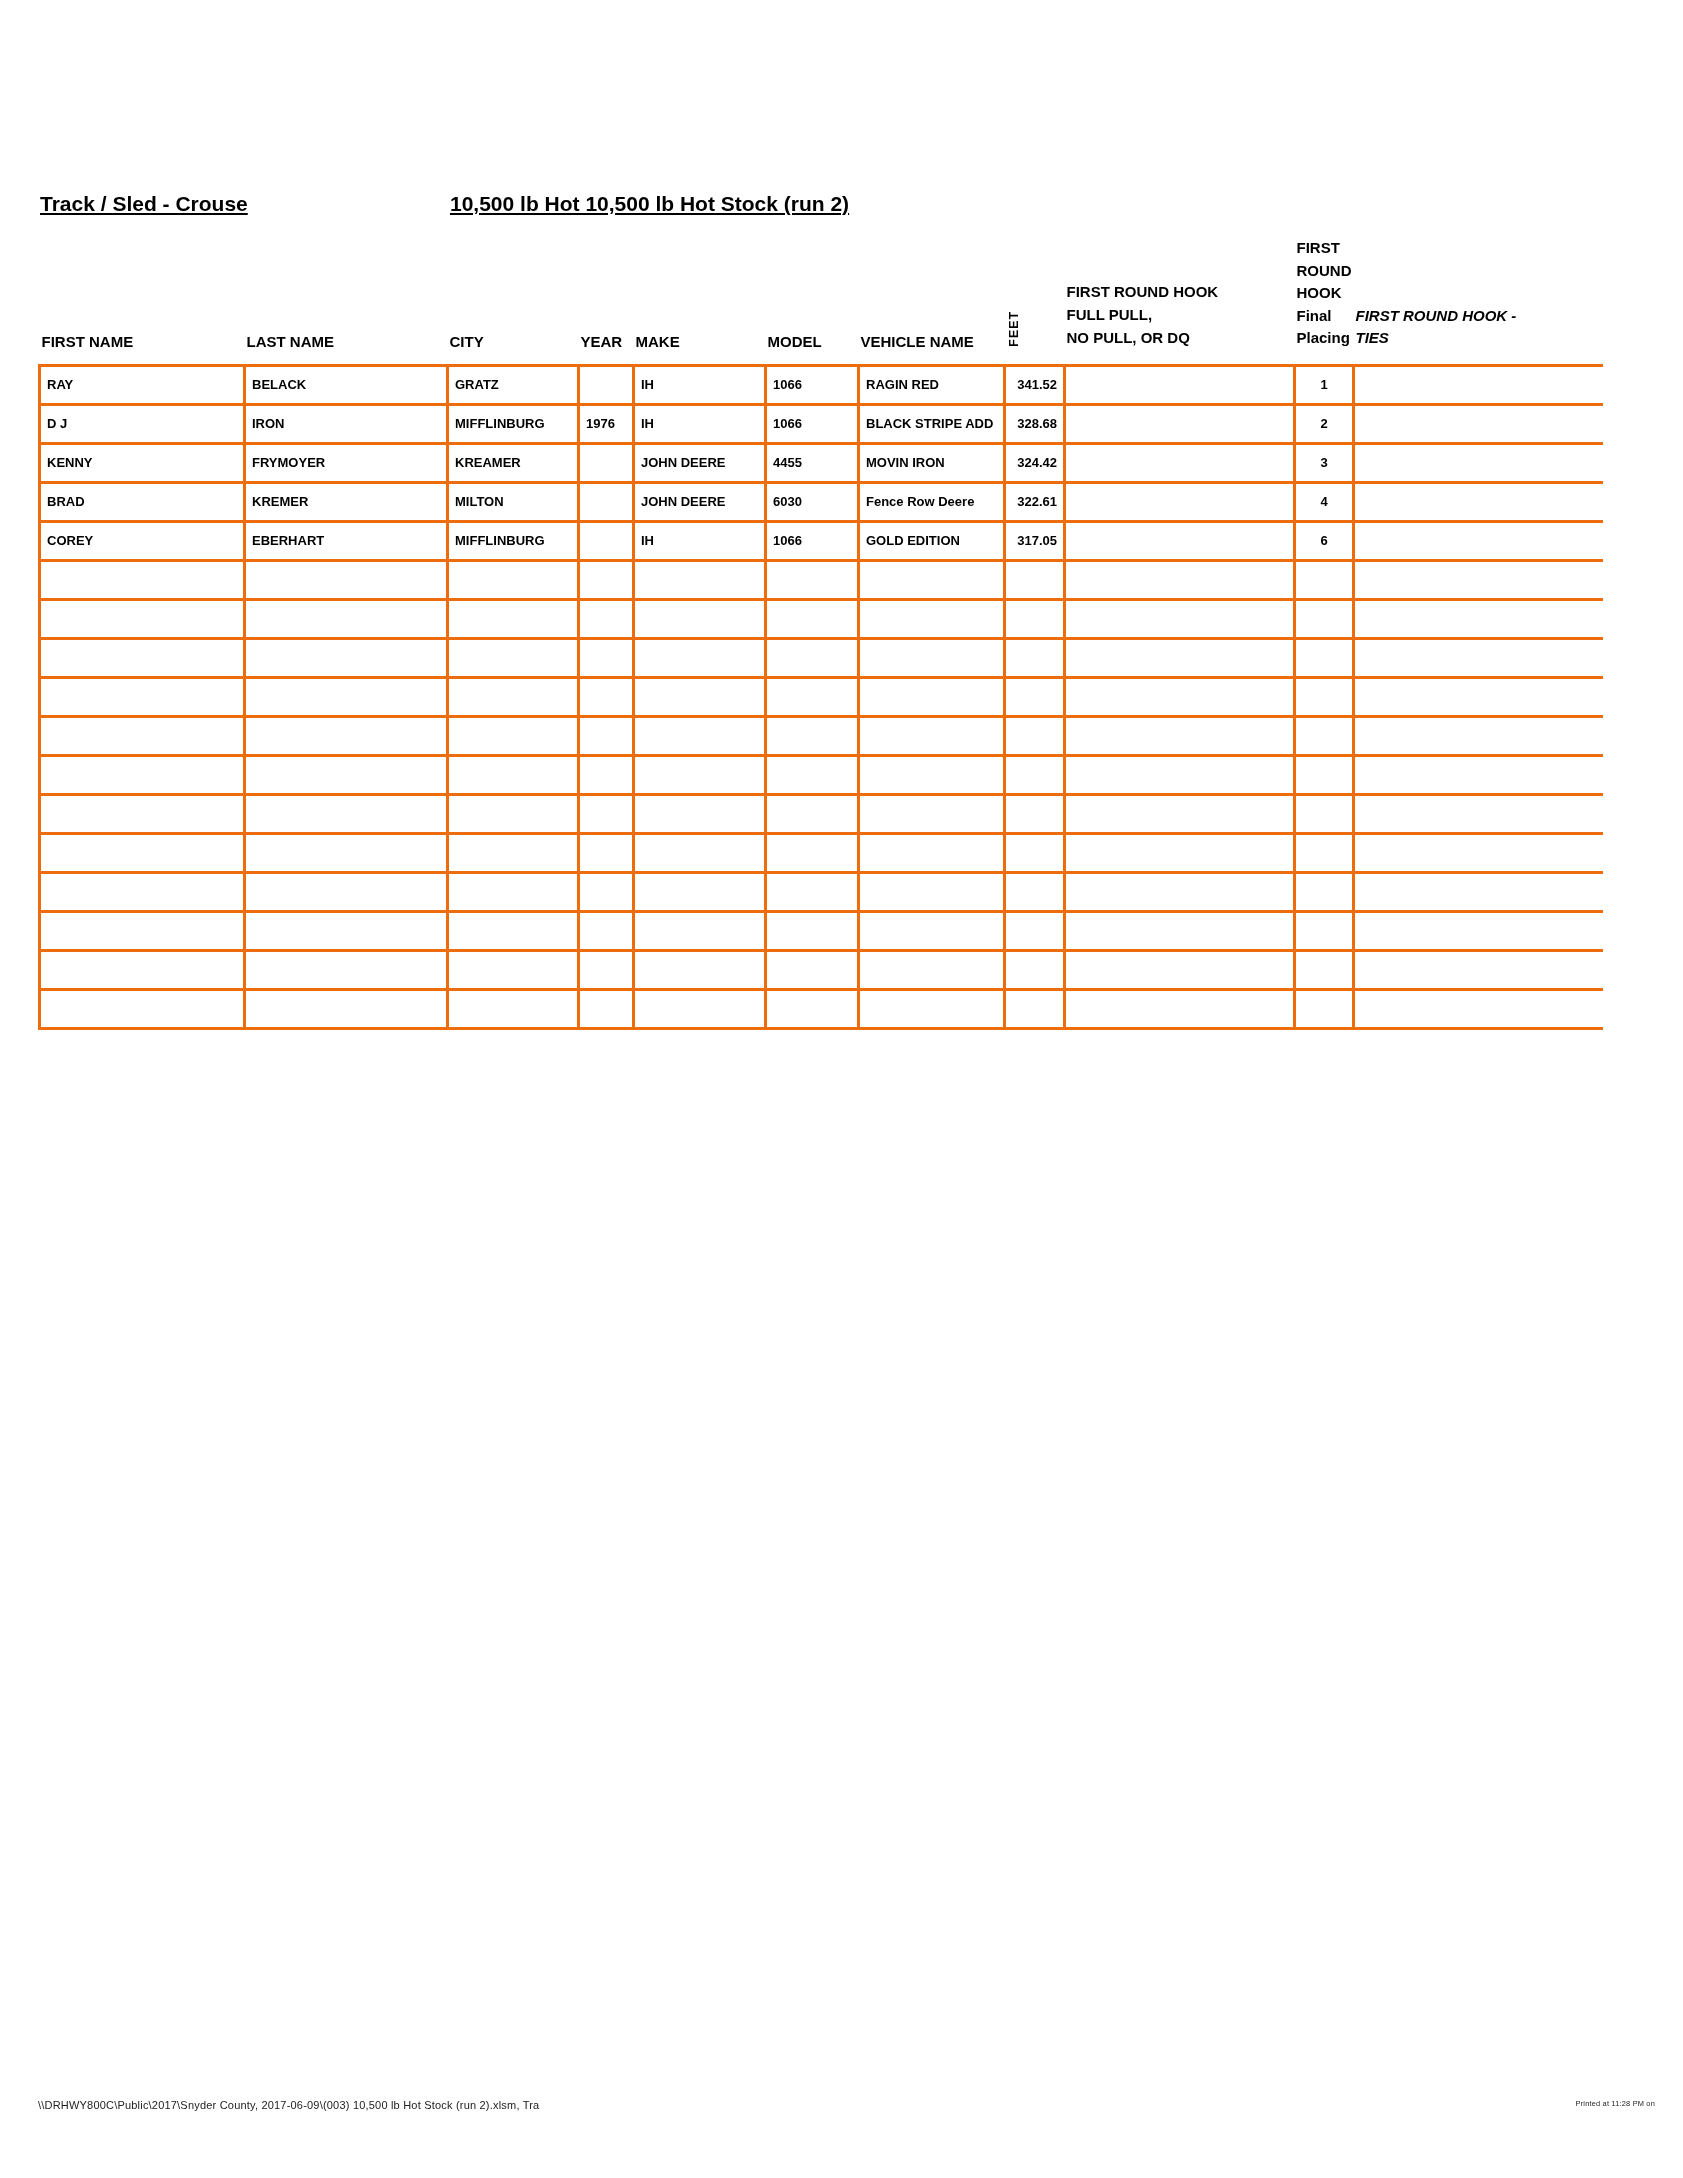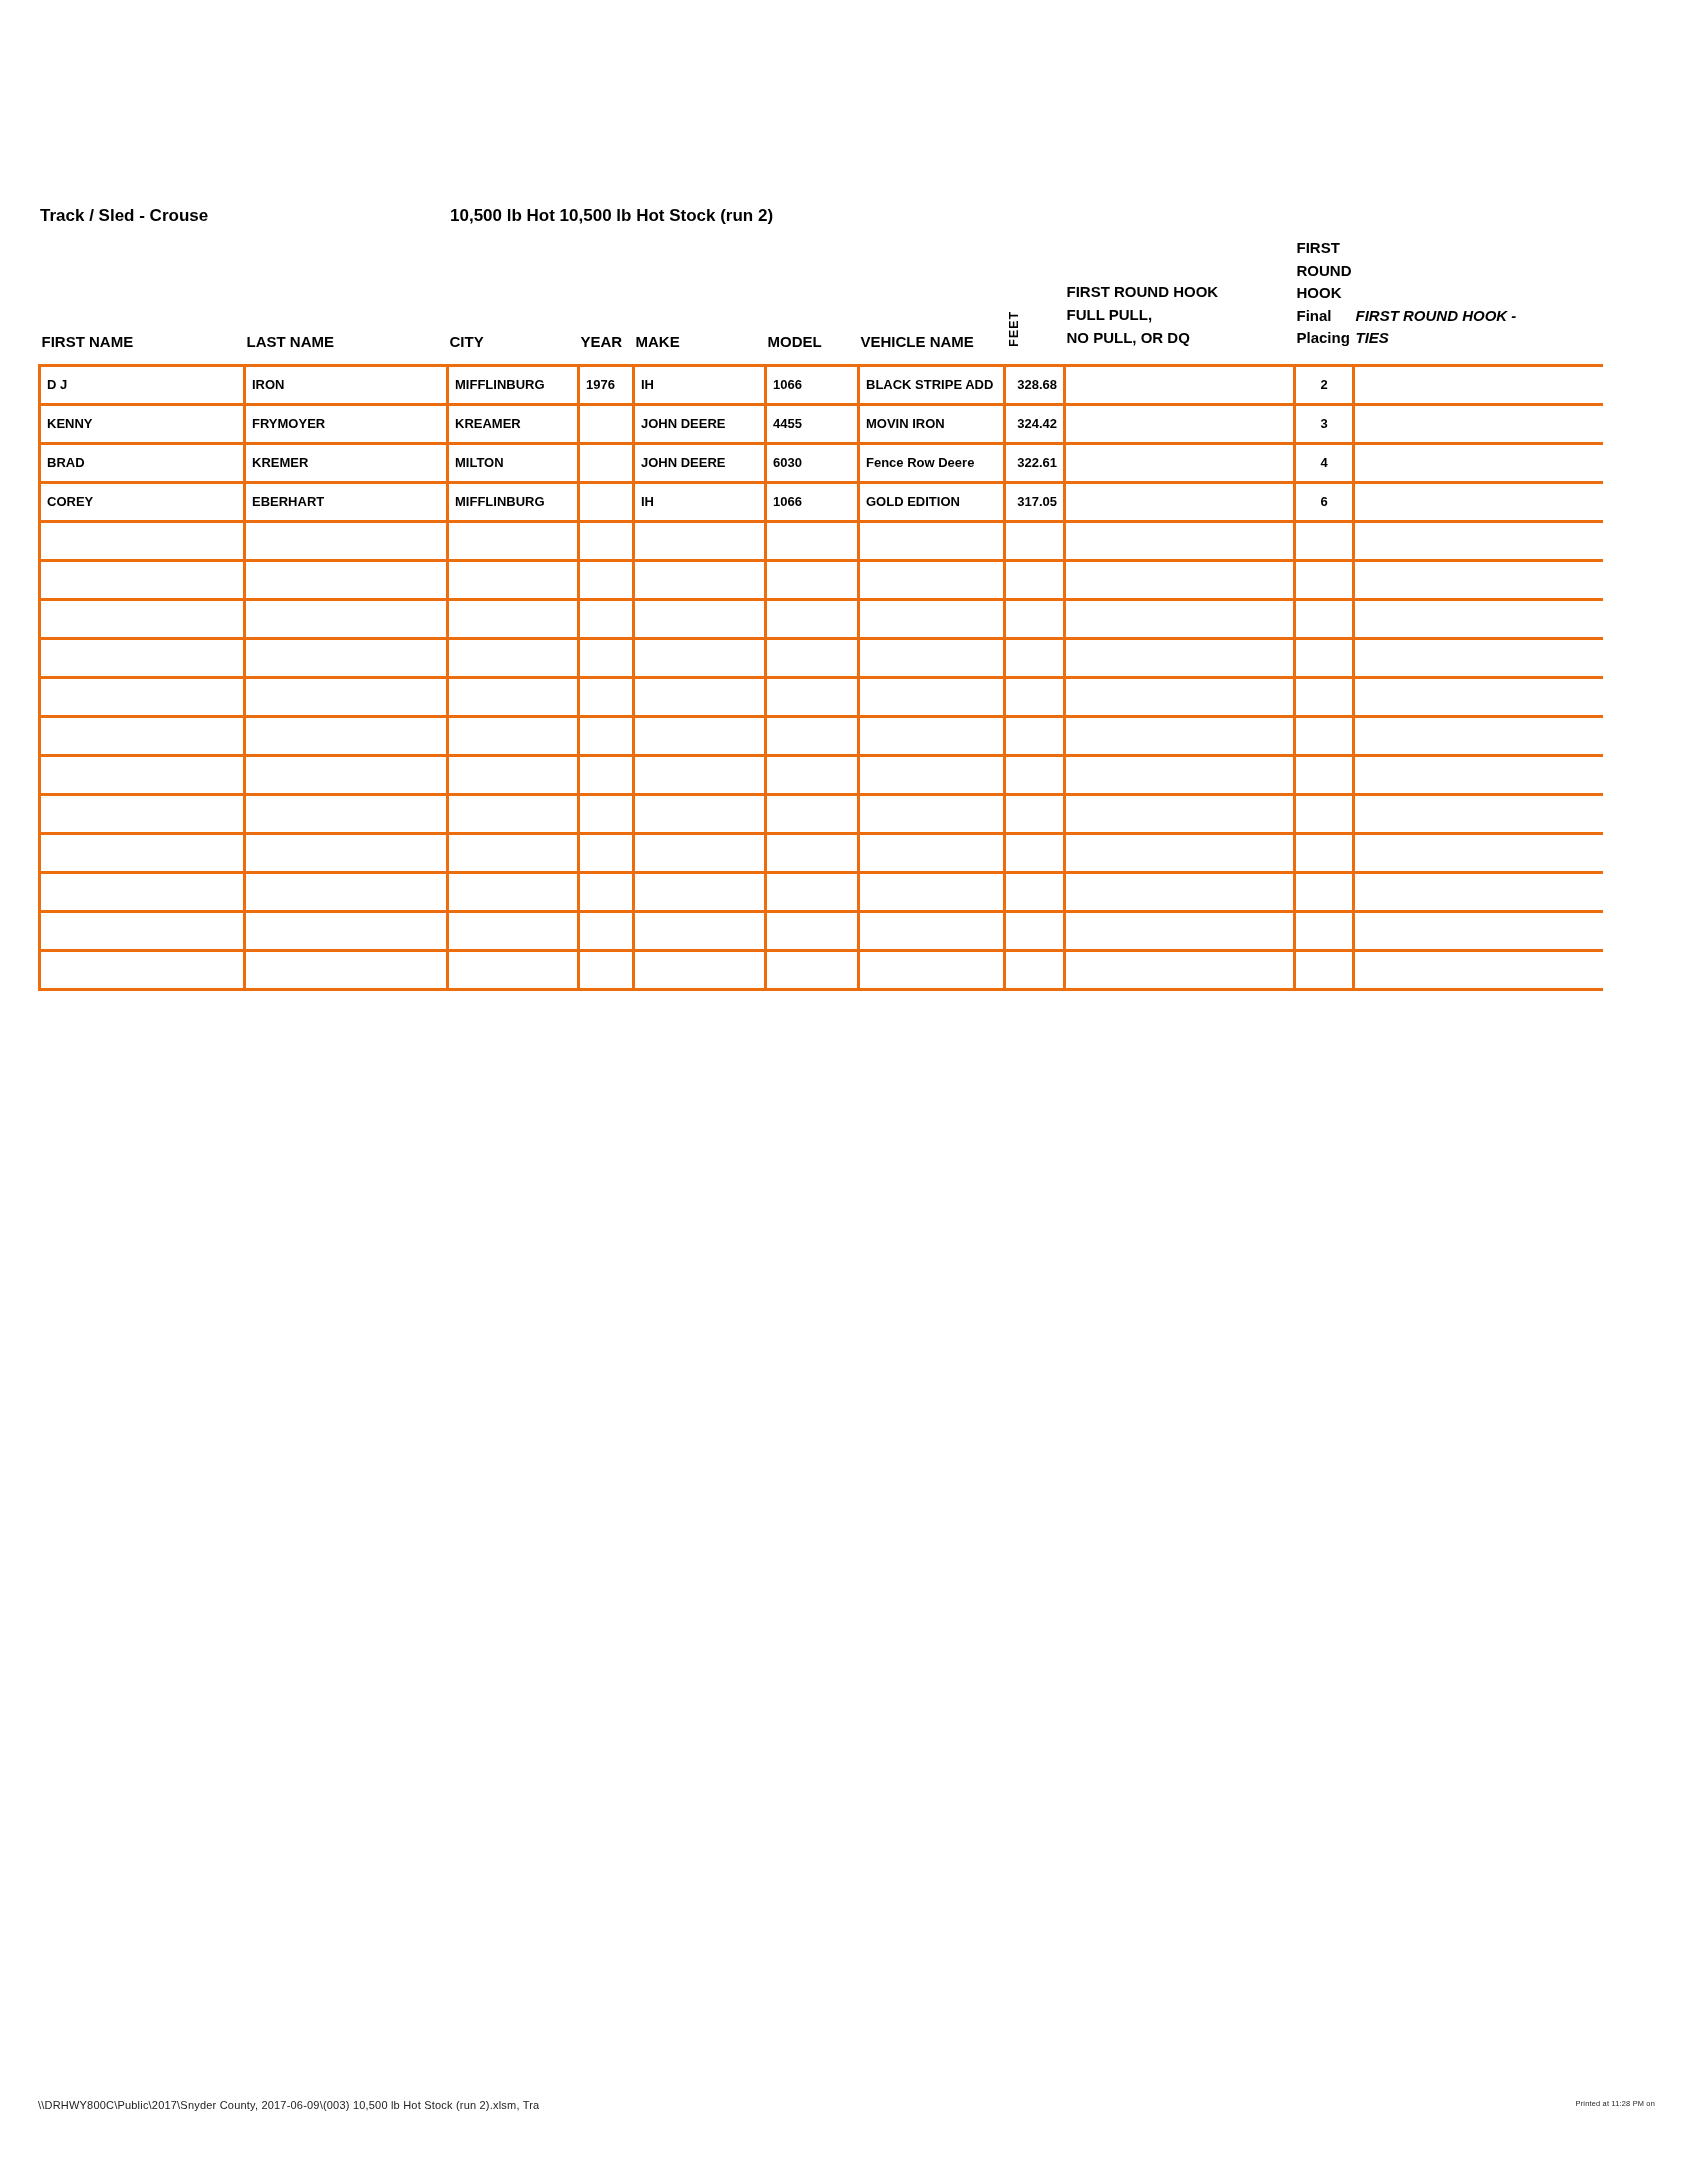--- a/index.html
+++ b/index.html
@@ -6,22 +6,22 @@
   html,body{margin:0;padding:0;background:#ffffff;}
   .page{
     position:relative;
     width:1683px;height:2178px;
     background:#ffffff;
     font-family:"Liberation Sans", sans-serif;
     color:#000;
     overflow:hidden;
   }
   .title{
-    position:absolute;top:206px;
-    font-size:17px;font-weight:bold;white-space:nowrap;
+    position:absolute;top:192px;
+    font-size:21px;font-weight:bold;white-space:nowrap;text-decoration:underline;
   }
   .title-track{left:40px;}
   .title-class{left:450px;}
 
   table.results{
     position:absolute;left:38px;top:237px;
     width:1563px;border-collapse:collapse;table-layout:fixed;
   }
   
   tr.hdr{height:63px;}
@@ -94,20 +94,33 @@
         <th>MODEL</th>
         <th>VEHICLE NAME</th>
         <th class="hdr-feet"><span class="feet-vert">FEET</span></th>
         <th class="hdr-small">FIRST ROUND HOOK<br>FULL PULL,<br>NO PULL, OR DQ</th>
         <th class="hdr-tiny">FIRST<br>ROUND<br>HOOK<br>Final<br>Placing</th>
         <th class="hdr-ties">FIRST ROUND HOOK -<br>TIES</th>
       </tr>
     </thead>
     <tbody id="grid-body">
         <tr class="row">
+          <td class="al">RAY</td>
+          <td class="al">BELACK</td>
+          <td class="al">GRATZ</td>
+          <td class="al"></td>
+          <td class="al">IH</td>
+          <td class="al">1066</td>
+          <td class="al">RAGIN RED</td>
+          <td class="ar">341.52</td>
+          <td class="al"></td>
+          <td class="ac">1</td>
+          <td class="al no-right"></td>
+        </tr>
+        <tr class="row">
           <td class="al">D J</td>
           <td class="al">IRON</td>
           <td class="al">MIFFLINBURG</td>
           <td class="al">1976</td>
           <td class="al">IH</td>
           <td class="al">1066</td>
           <td class="al">BLACK STRIPE ADD</td>
           <td class="ar">328.68</td>
           <td class="al"></td>
           <td class="ac">2</td>

